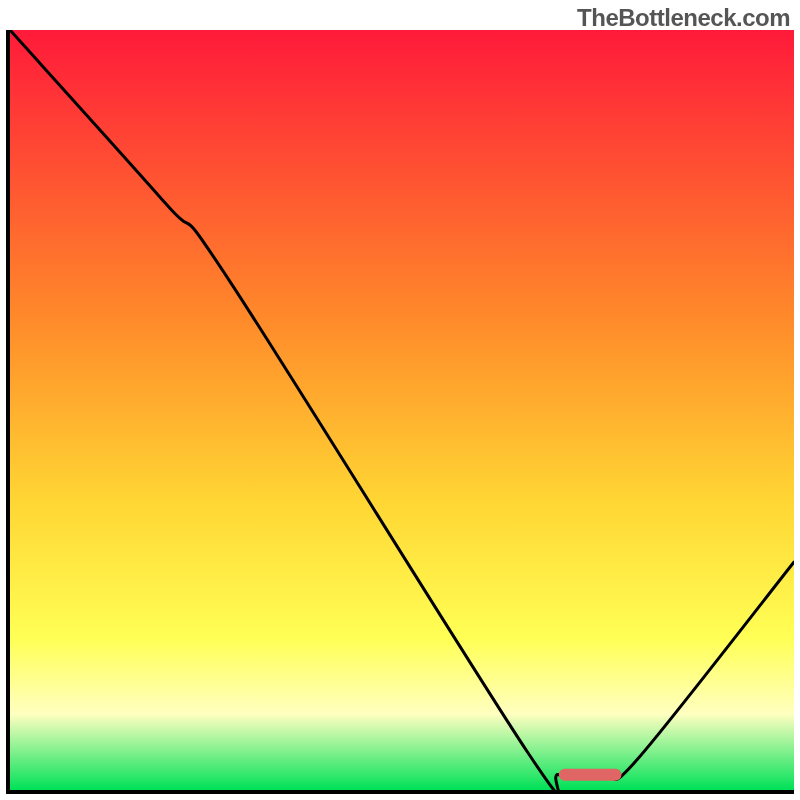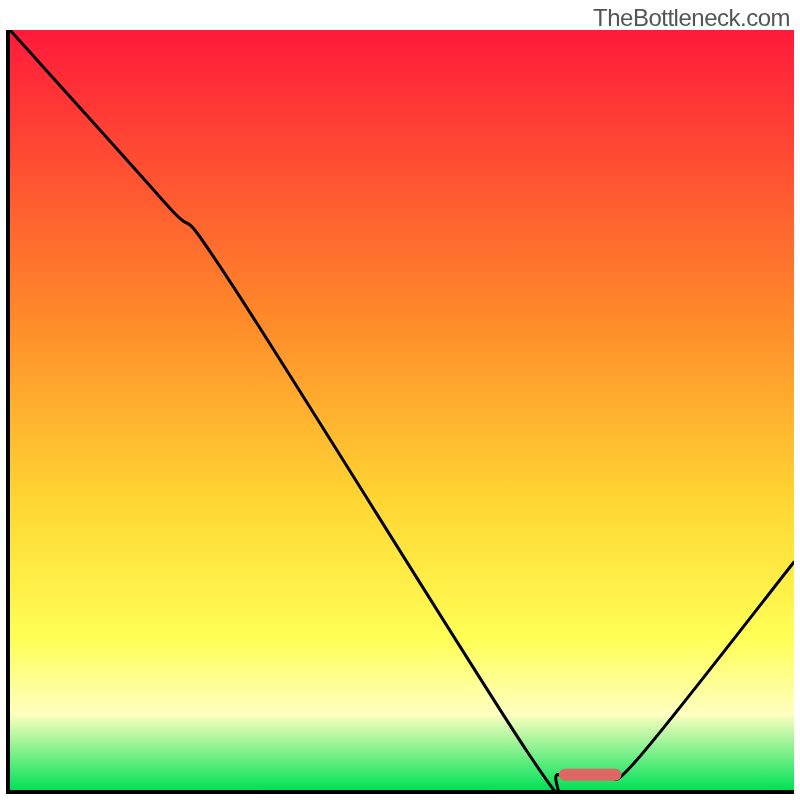--- a/index.html
+++ b/index.html
@@ -14,21 +14,21 @@
   .container {
     position: relative;
     width: 800px;
     height: 800px;
   }
   .watermark {
     position: absolute;
     top: 4px;
     right: 10px;
     font-size: 24px;
-    font-weight: 400;
+    font-weight: 700;
     color: #555;
     letter-spacing: -0.5px;
   }
   .plot-area {
     position: absolute;
     left: 6px;
     top: 30px;
     width: 788px;
     height: 764px;
     border-left: 4px solid #000;

